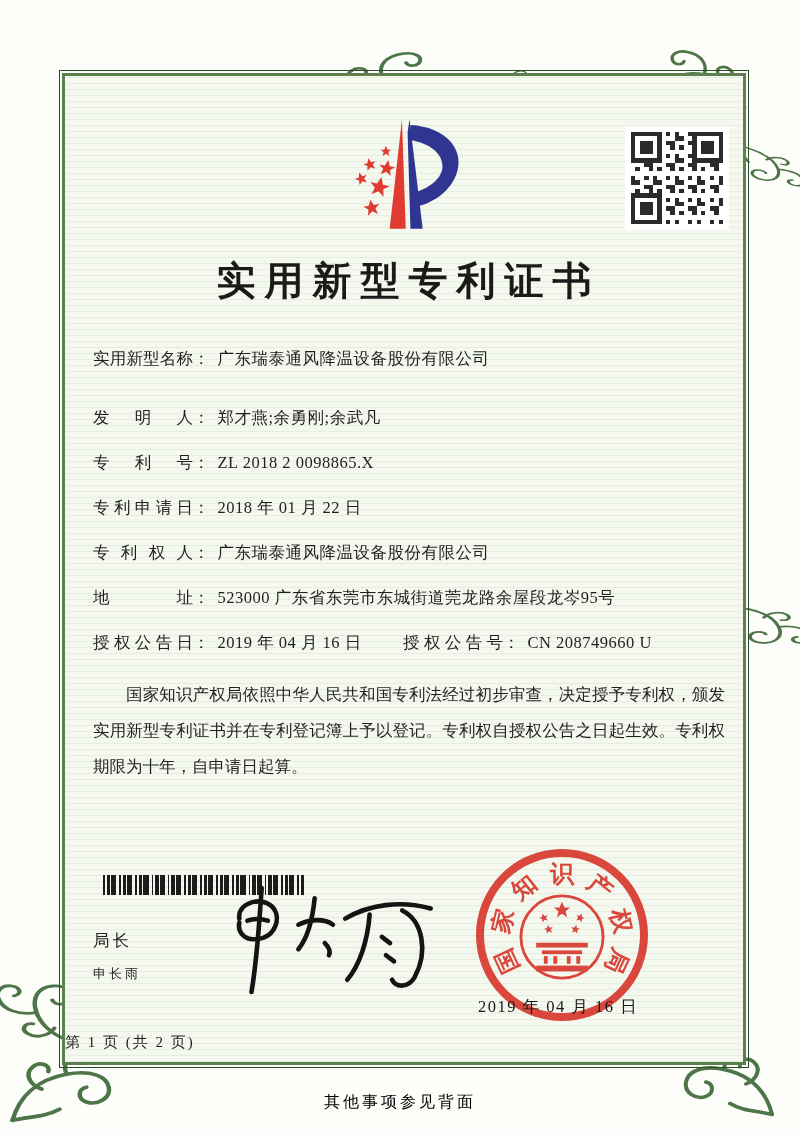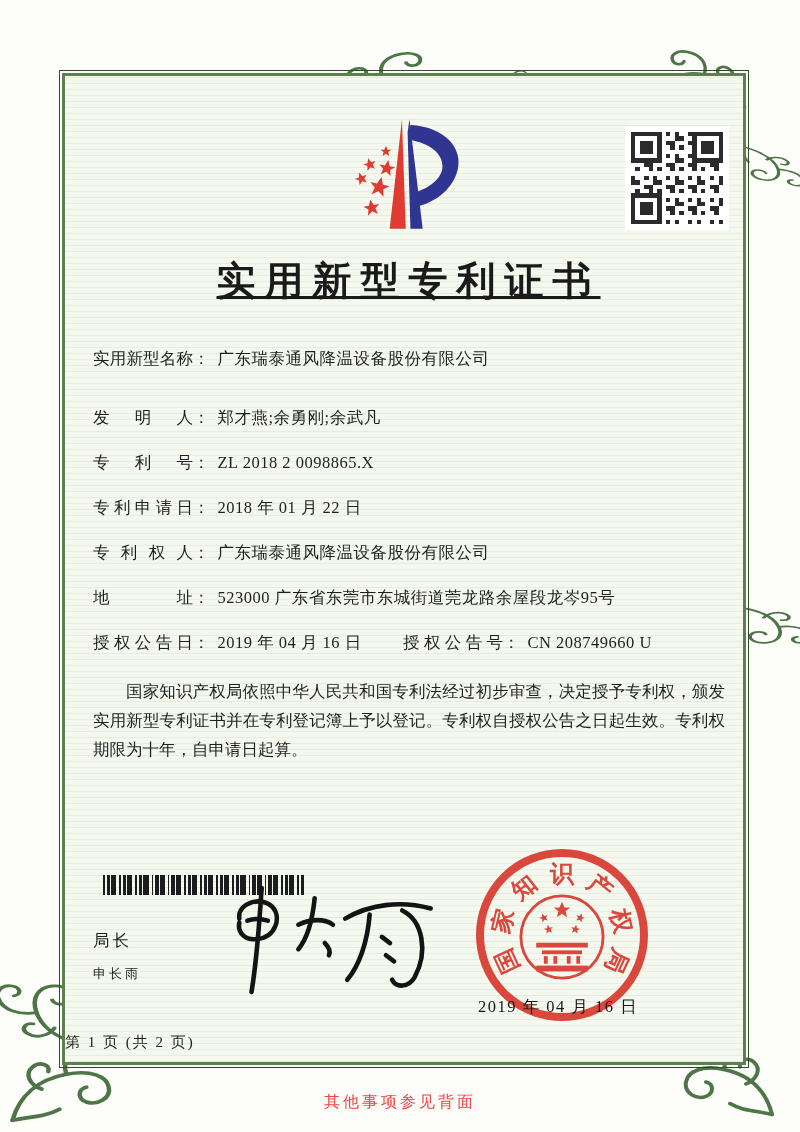--- a/index.html
+++ b/index.html
@@ -23,52 +23,52 @@
   .logo{position:absolute;left:270px;top:34px;width:132px;height:130px;}
   .qr{
     position:absolute;left:560px;top:50px;width:104px;height:104px;
     background:#fff;padding:6px;box-sizing:border-box;
     display:grid;grid-template-columns:repeat(21,1fr);grid-template-rows:repeat(21,1fr);
   }
   .qr i{display:block;}
   .qr i.on{background:#2b2b2b;}
   .title{
     position:absolute;left:0;top:178px;width:100%;text-align:center;
-    font-size:39px;font-weight:bold;letter-spacing:9px;text-indent:9px;color:#1a1a1a;text-decoration:underline;
+    font-size:39px;font-weight:bold;letter-spacing:9px;text-indent:9px;color:#1a1a1a;
   }
   
   .fields{position:absolute;left:28px;top:272px;width:630px;font-size:16.5px;}
   .frow{height:22px;margin-bottom:23px;white-space:nowrap;position:relative;}
   .frow.first{margin-bottom:37px;}
   .jlabel{display:inline-flex;justify-content:space-between;width:100px;vertical-align:top;}
   .colon{display:inline-block;margin-right:8px;}
   .fval{letter-spacing:.5px;}
   .grant-right{position:absolute;left:310px;top:0;}
   
   .paras{position:absolute;left:28px;top:601px;width:632px;}
-  .paras p{margin:0;text-indent:2em;font-size:16.5px;line-height:29px;text-align:justify;}
+  .paras p{margin:0;text-indent:2em;font-size:16.5px;line-height:36px;text-align:justify;}
   
   .barcode{position:absolute;left:38px;top:799px;width:202px;height:20px;display:flex;overflow:hidden;}
   .barcode i{display:block;height:100%;background:#1c1c1c;flex:none;}
   .signer-title{position:absolute;left:28px;top:854px;font-size:16.5px;letter-spacing:3px;}
   .signer-name{position:absolute;left:28px;top:889px;font-size:13px;letter-spacing:3px;}
   .signature{position:absolute;left:160px;top:808px;width:218px;height:112px;}
   .seal{position:absolute;left:411px;top:773px;width:172px;height:172px;opacity:.9;}
   .seal .ring{
     position:absolute;left:0;top:0;width:172px;height:172px;border:8px solid #d8352a;
     border-radius:50%;box-sizing:border-box;
   }
   .ringch{
     position:absolute;width:28px;height:30px;font-size:24px;font-weight:bold;color:#d8352a;
     text-align:center;line-height:30px;
   }
   .emblem{position:absolute;left:43px;top:40px;width:86px;height:96px;}
   .seal-date{position:absolute;left:413px;top:920px;font-size:16.5px;letter-spacing:1.5px;color:#181818;}
   .page-info{position:absolute;left:0;bottom:10px;width:100%;font-size:15px;letter-spacing:2px;}
-  .back-note{position:absolute;left:0;top:1092px;width:100%;text-align:center;font-size:16px;letter-spacing:3px;color:#ef4444;}
+  .back-note{position:absolute;left:0;top:1092px;width:100%;text-align:center;font-size:16px;letter-spacing:3px;color:#000000;}
 </style>
 </head>
 <body>
 
 <svg width="0" height="0" style="position:absolute" aria-hidden="true">
   <defs>
     <symbol id="flsym" viewBox="0 0 100 100">
       <g fill="none" stroke="#4e7547" stroke-width="4" stroke-linecap="round">
         <path d="M4,96 C10,70 26,52 52,46 C74,41 88,48 90,60 C92,72 80,80 70,76 C62,73 62,62 70,60"></path>
         <path d="M52,46 C48,30 56,16 72,12 C84,9 92,16 90,24 C88,32 78,33 76,26"></path>

